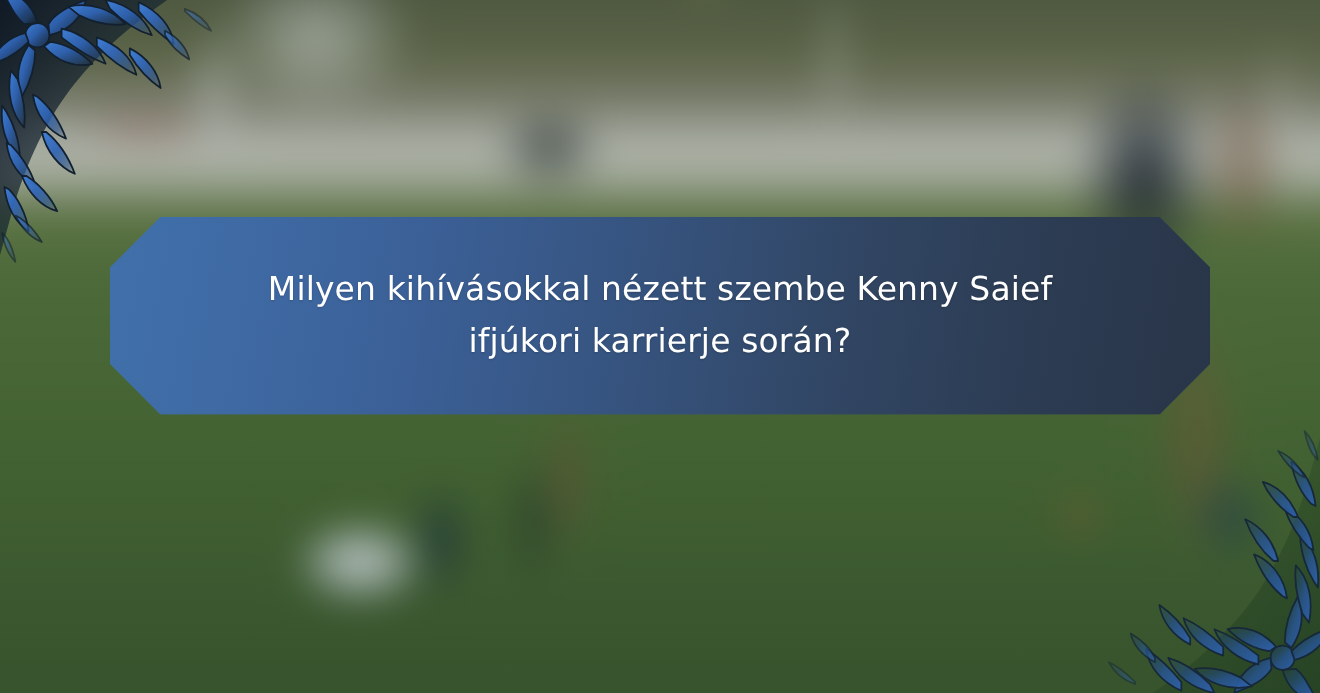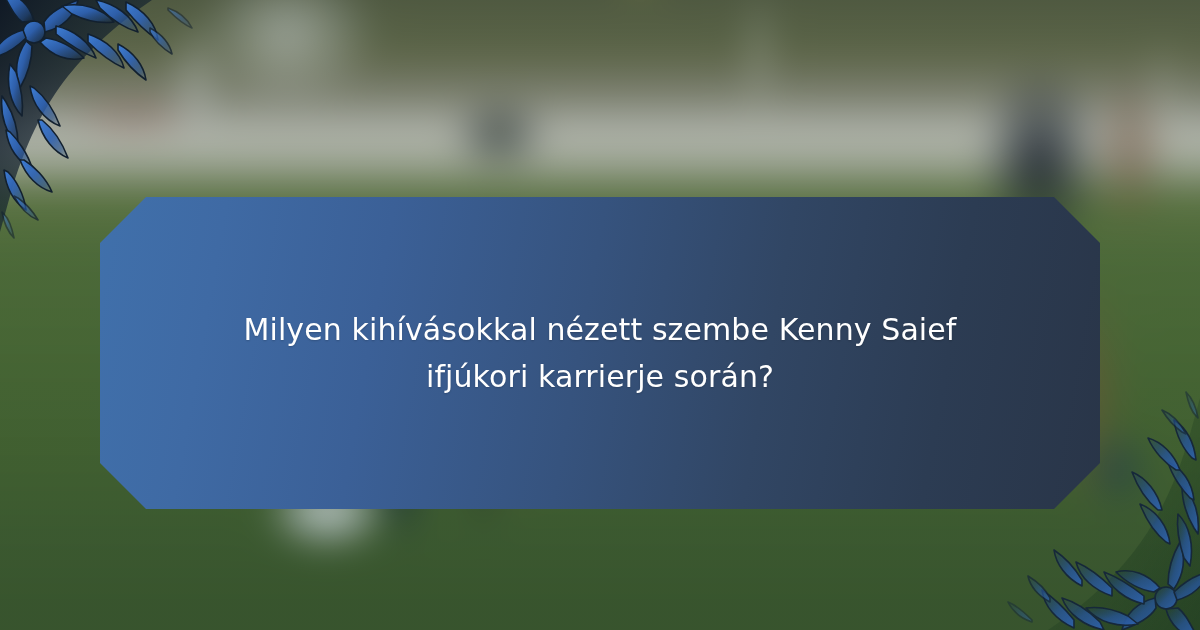--- a/index.html
+++ b/index.html
@@ -81,21 +81,21 @@
     pointer-events:none;
   }
   .ornament.tl { top:0; left:0; }
   .ornament.br { bottom:0; right:0; transform:rotate(180deg); }
   .ornament svg { width:100%; height:100%; display:block; }
 
   
   .banner {
     position:absolute;
     left:100px; top:197px;
-    width:1000px; height:312px;
+    width:1000px; height:180px;
     background:linear-gradient(100deg,
         #4070ab 0%,
         #3f6aa4 12%,
         #3b6097 28%,
         #36537e 48%,
         #314664 66%,
         #2c3c53 83%,
         #293548 100%);
     clip-path:polygon(
       46px 0,

